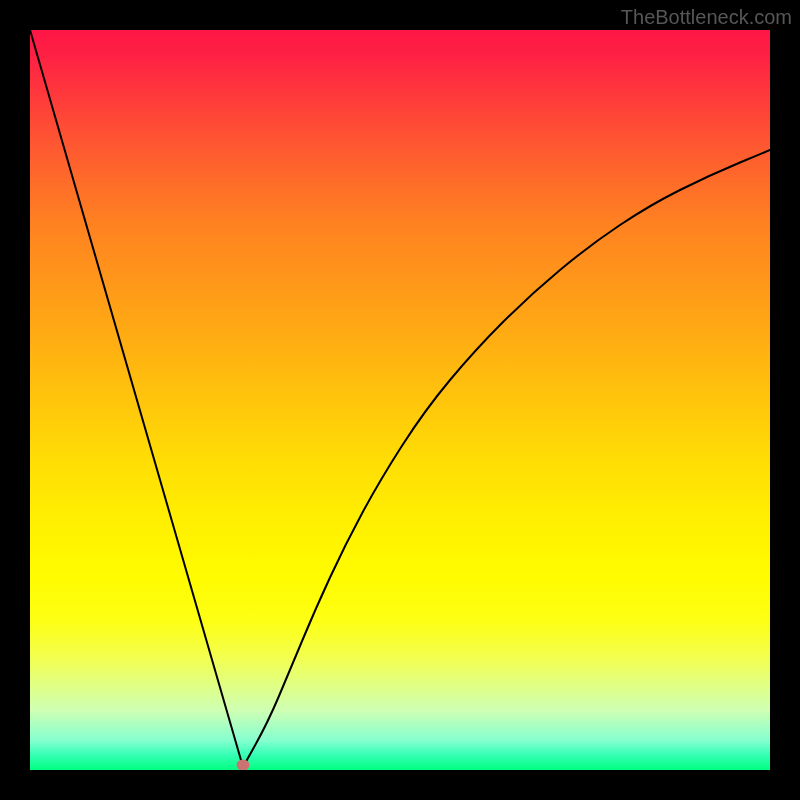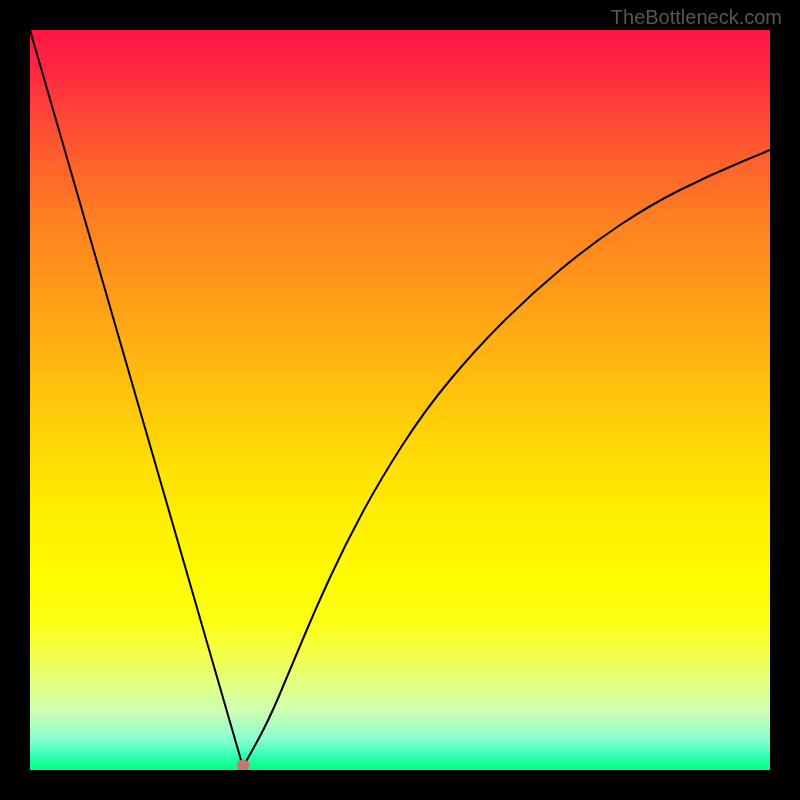--- a/index.html
+++ b/index.html
@@ -10,21 +10,21 @@
   body {
     width: 800px;
     height: 800px;
     background: #000;
     position: relative;
     font-family: Arial, Helvetica, sans-serif;
   }
   .watermark {
     position: absolute;
     top: 6px;
-    right: 18px;
+    right: 8px;
     color: #575757;
     font-size: 20px;
     font-weight: 500;
     z-index: 10;
   }
   .plot-area {
     position: absolute;
     top: 30px;
     left: 30px;
     width: 740px;

